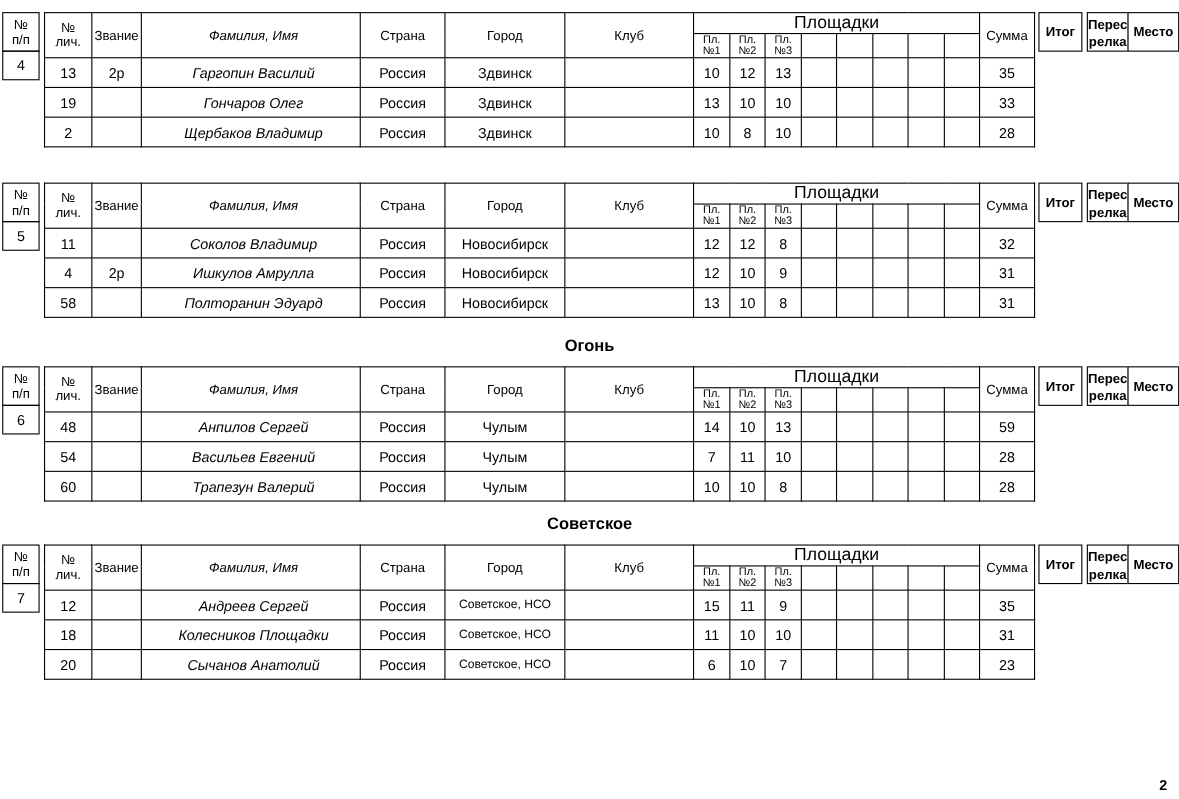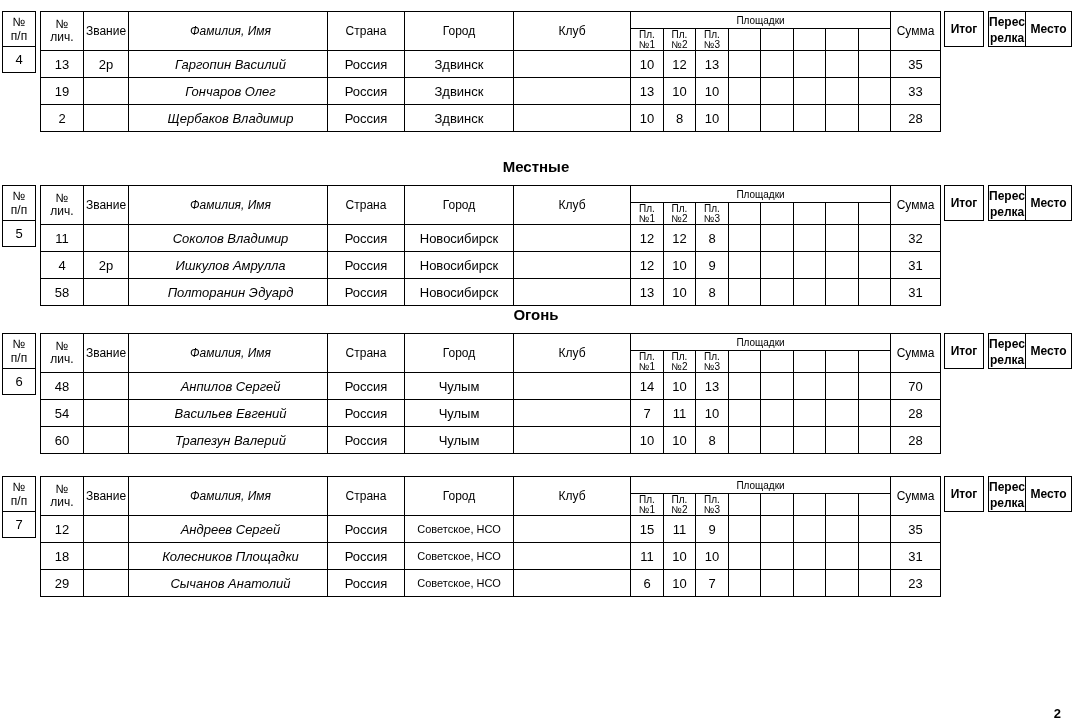--- a/index.html
+++ b/index.html
@@ -21,21 +21,21 @@
 
   
   table.main { border-collapse: collapse; table-layout: fixed; width: 900px; flex: 0 0 900px; }
   .main th, .main td { border: 1px solid #000; font-weight: normal; text-align: center; overflow: hidden; white-space: nowrap; padding: 0; }
   .main th { font-size: 12px; }
   .main td { font-size: 13px; height: 27px; }
   tr.hA { height: 17px; }
   tr.hB { height: 18px; }
   th.twoline { line-height: 13px; }
   th.twoline span { display: block; }
-  th.grp { font-size: 10px; }
+  th.grp { font-size: 16px; }
   th.pl { font-size: 10px; line-height: 10px; vertical-align: top; padding-top: 1px; }
   th.pl span { display: block; }
   .l { text-align: left; padding-left: 5px !important; font-style: italic; }
   td.sm { font-size: 11px; }
 
   
   .right { display: flex; flex-direction: row; align-items: flex-start; font-weight: bold; }
   .rrow { display: flex; align-items: flex-start; }
   .box { border: 1px solid #000; text-align: center; background: #fff; }
   .w-itog { width: 40px; } .w-per { width: 38px; } .w-mesto { width: 47px; margin-left: -1px; }
@@ -182,21 +182,20 @@
           <div class="gap4"></div>
           <div class="box bc w-per"></div>
           <div class="box bc w-mesto">4</div>
         </div>
         <div class="vline"></div>
       </div>
     </div>
   </div>
 
   <div class="section" style="top:157px">
-    <div class="title">Местные</div>
     <div class="band">
       <div class="npp">
         <div class="npp-hdr">
             <span>№</span>
             <span>п/п</span>
           </div>
         <div class="npp-cell">5</div>
       </div>
       <div class="gap4"></div>
       <table class="main">
@@ -395,21 +394,21 @@
           <td>Чулым</td>
           <td></td>
           <td>14</td>
           <td>10</td>
           <td>13</td>
           <td></td>
           <td></td>
           <td></td>
           <td></td>
           <td></td>
-          <td>70</td>
+          <td>59</td>
         </tr>
         <tr>
           <td>54</td>
           <td></td>
           <td class="l">Васильев Евгений</td>
           <td>Россия</td>
           <td>Чулым</td>
           <td></td>
           <td>7</td>
           <td>11</td>
@@ -456,20 +455,21 @@
           <div class="gap4"></div>
           <div class="box bc w-per"></div>
           <div class="box bc w-mesto">6</div>
         </div>
         <div class="vline"></div>
       </div>
     </div>
   </div>
 
   <div class="section" style="top:467px">
+    <div class="title">Советское</div>
     <div class="band">
       <div class="npp">
         <div class="npp-hdr">
             <span>№</span>
             <span>п/п</span>
           </div>
         <div class="npp-cell">7</div>
       </div>
       <div class="gap4"></div>
       <table class="main">
@@ -551,21 +551,21 @@
           <td>10</td>
           <td>10</td>
           <td></td>
           <td></td>
           <td></td>
           <td></td>
           <td></td>
           <td>31</td>
         </tr>
         <tr>
-          <td>29</td>
+          <td>20</td>
           <td></td>
           <td class="l">Сычанов Анатолий</td>
           <td>Россия</td>
           <td class="sm">Советское, НСО</td>
           <td></td>
           <td>6</td>
           <td>10</td>
           <td>7</td>
           <td></td>
           <td></td>

